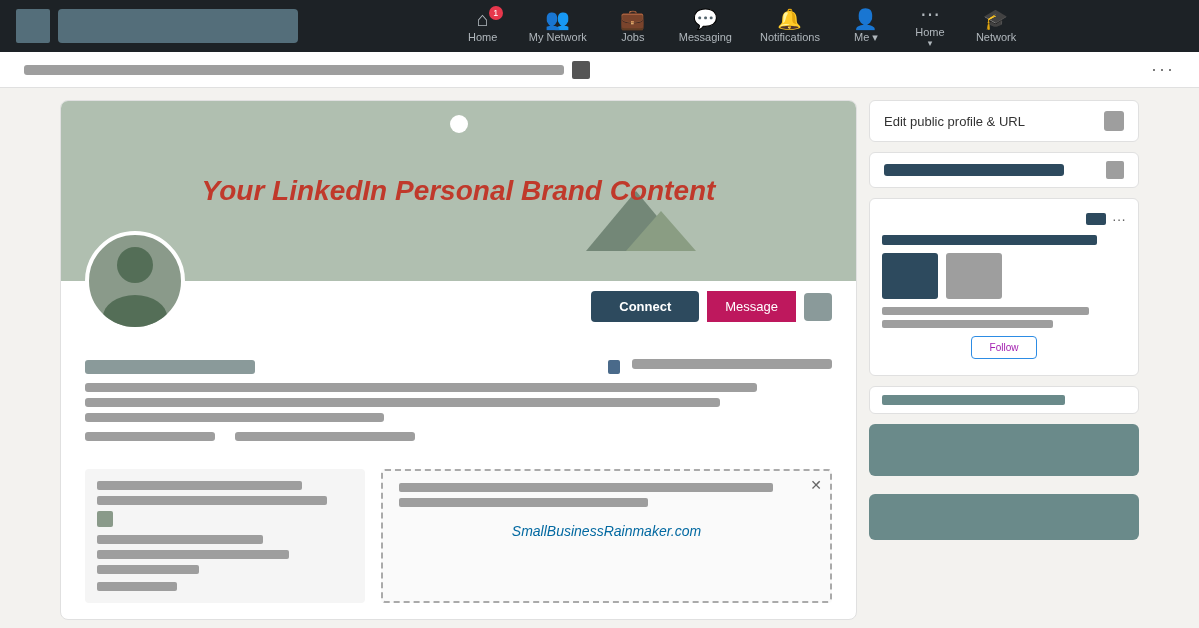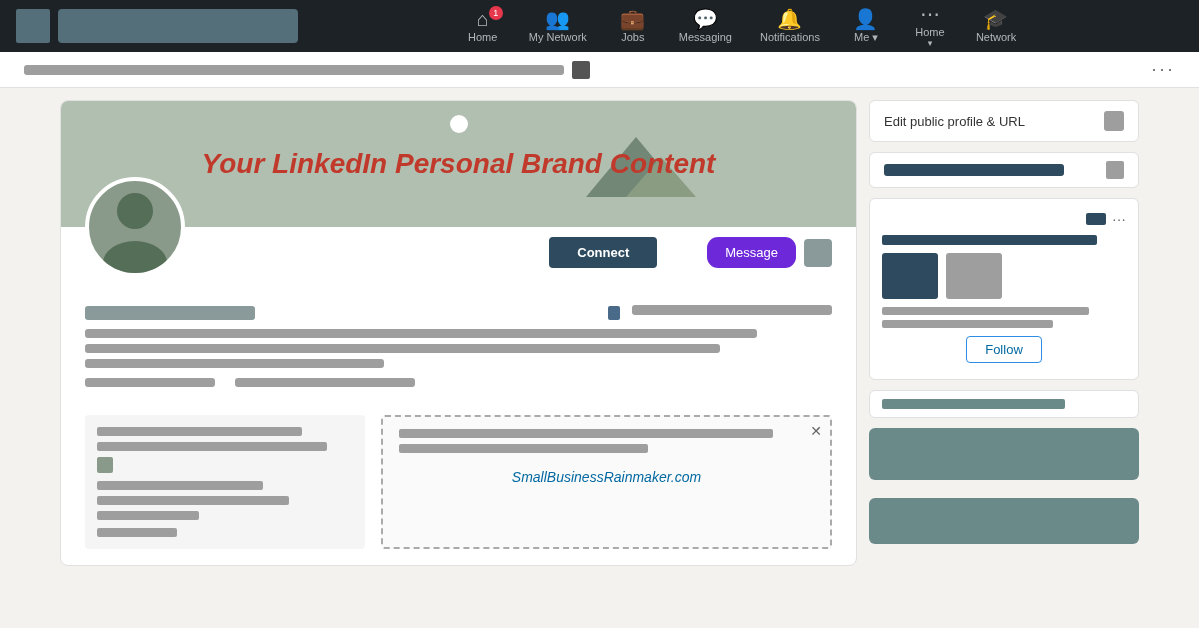--- a/index.html
+++ b/index.html
@@ -117,21 +117,21 @@
     .profile-card {
       background: #fff;
       border-radius: 8px;
       border: 1px solid #e0e0e0;
       flex: 1;
       overflow: hidden;
     }
 
     .profile-banner {
       background: #b0bfb0;
-      height: 126px;
+      height: 180px;
       position: relative;
       display: flex;
       align-items: center;
       justify-content: center;
     }
     .banner-title {
       color: #c0392b;
       font-size: 28px;
       font-weight: 700;
       text-align: center;
@@ -189,28 +189,27 @@
       background: #2d4a5e;
       color: #fff;
       border: none;
       padding: 8px 28px;
       border-radius: 4px;
       font-size: 13px;
       cursor: pointer;
       font-weight: 600;
     }
     .btn-secondary {
-      background: #6d28d9;
+      background: #be185d;
       color: #fff;
       border: none;
       padding: 8px 18px;
-      border-radius: 11px;
+      border-radius: 0;
       font-size: 13px;
       cursor: pointer;
-      margin-left: 42px;
     }
     .btn-icon {
       width: 28px;
       height: 28px;
       background: #8a9a9a;
       border: none;
       border-radius: 4px;
       cursor: pointer;
     }
 
@@ -434,25 +433,25 @@
     }
     .widget-lines { margin-top: 4px; }
     .widget-line {
       height: 8px;
       background: #9e9e9e;
       border-radius: 2px;
       margin-bottom: 5px;
     }
     .widget-action-btn {
       border: 1.5px solid #2d8ce4;
-      color: #0369a1;
+      color: #a21caf;
       background: #fff;
       border-radius: 4px;
       padding: 5px 18px;
-      font-size: 13px;
+      font-size: 10px;
       cursor: pointer;
       display: block;
       margin: 8px auto 4px auto;
     }
 
     
     .sidebar-bottom-bar {
       height: 10px;
       background: #9e9e9e;
       border-radius: 2px;

